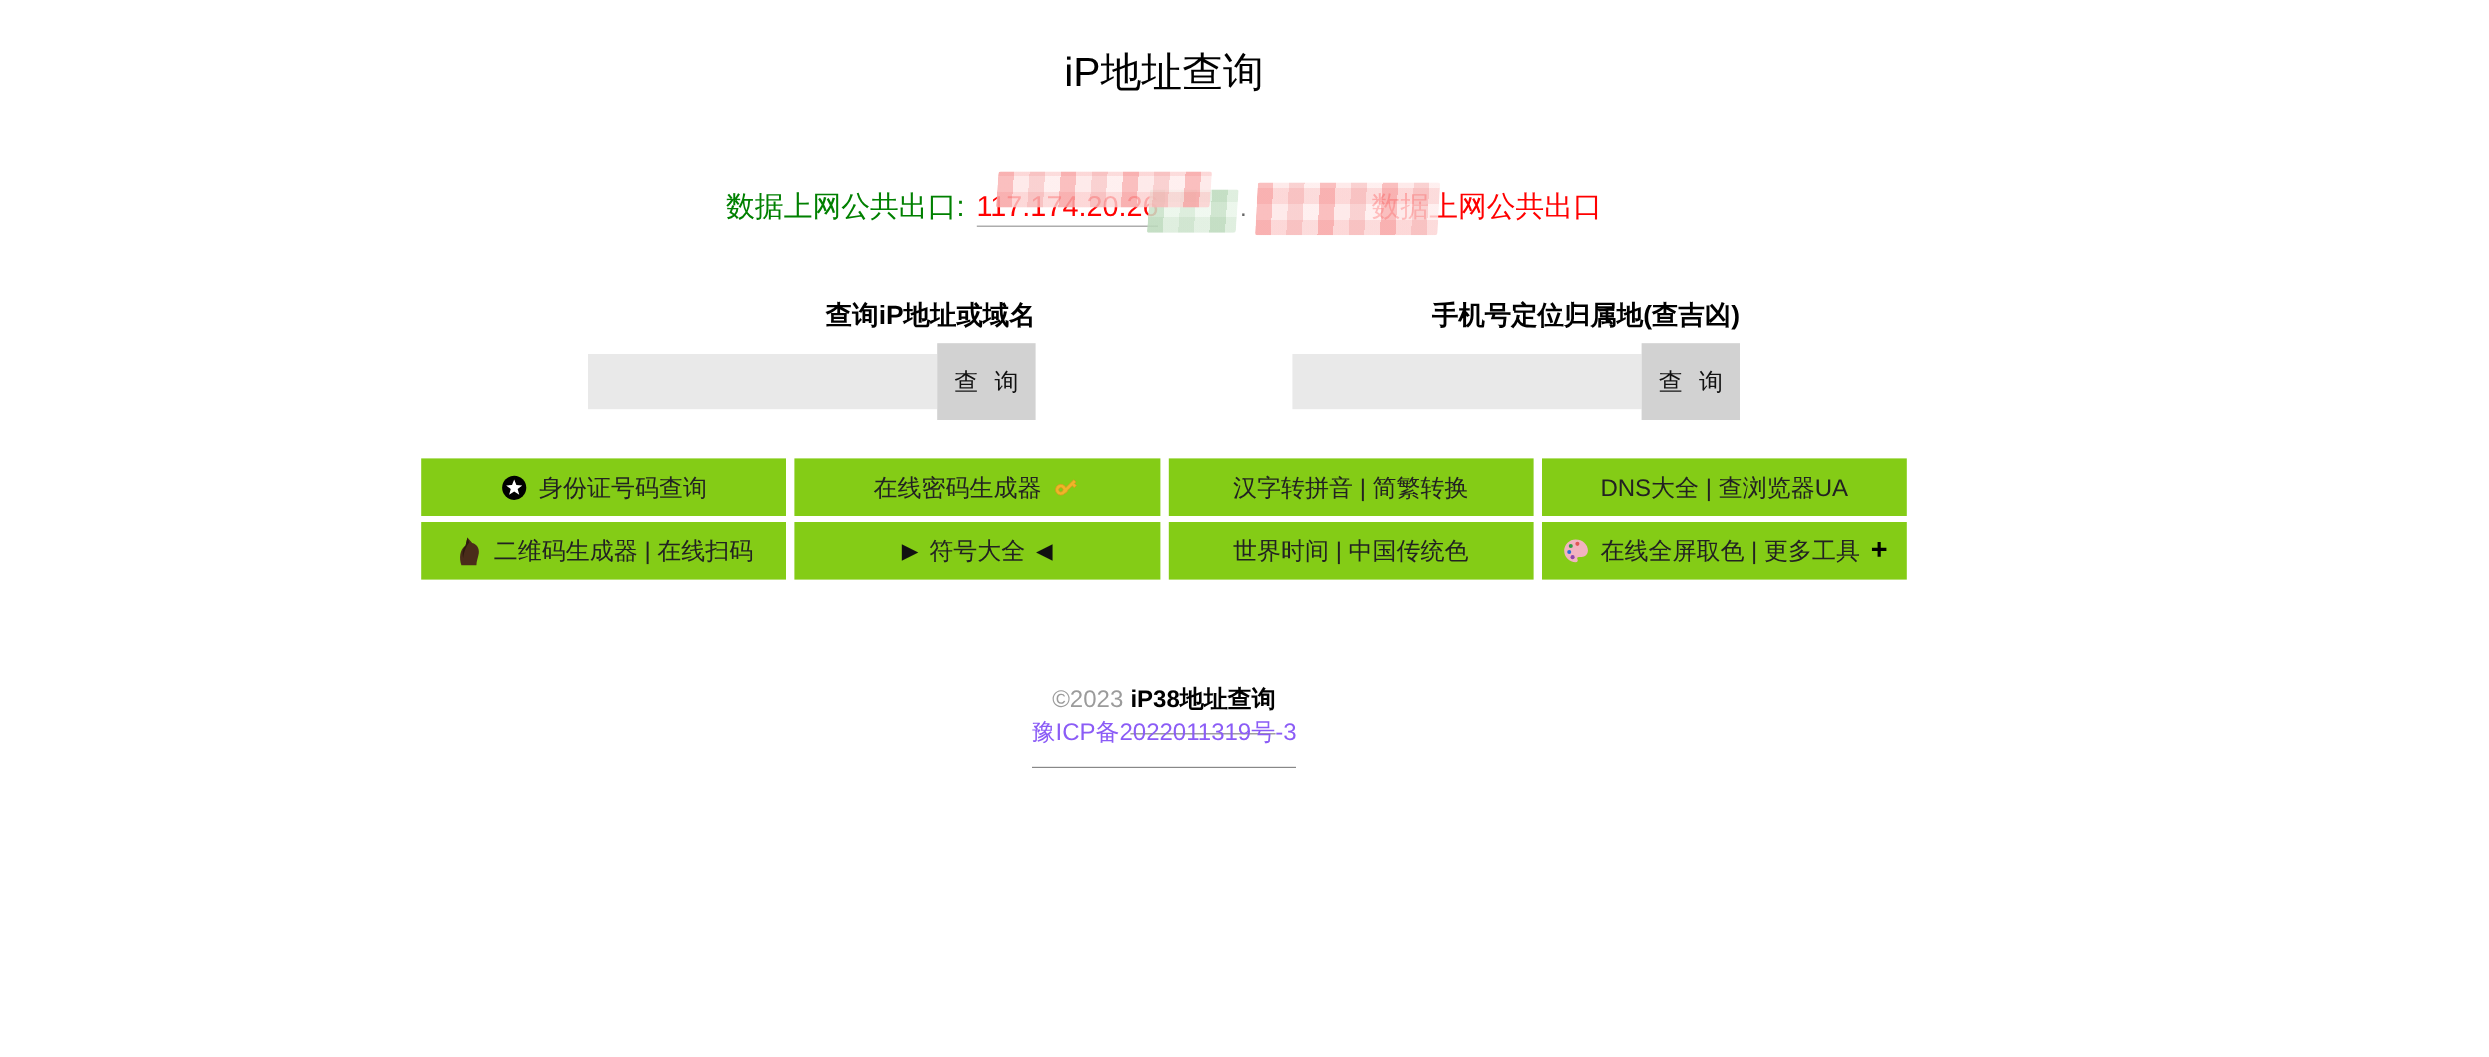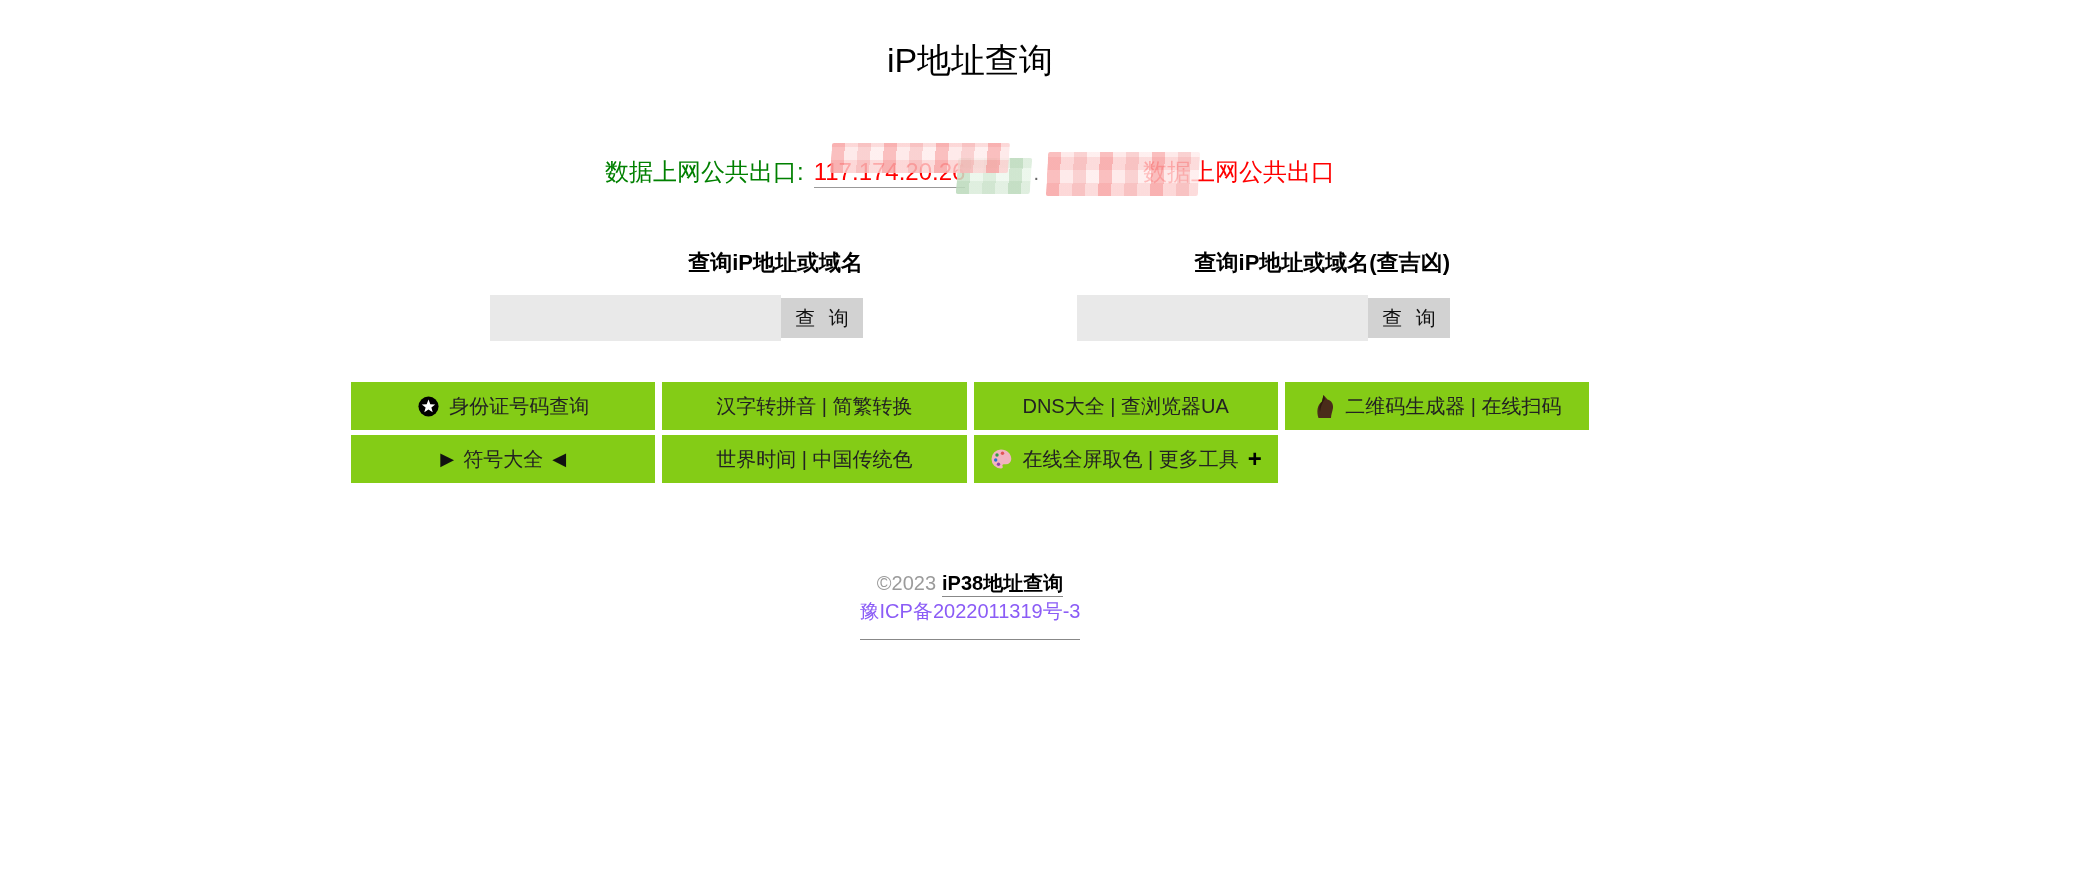--- a/index.html
+++ b/index.html
@@ -35,39 +35,39 @@
   .mz-inline-pink  { width:152px; height:44px; margin-left:6px; margin-right:-56px; position:relative; z-index:3; transform:skewX(-3deg); }
   .mz-overlay-ip   { position:absolute; left:226px; top:-9px; width:178px; height:30px; z-index:3; transform:skewX(-4deg); pointer-events:none; }
 
   
   .lookup { margin-top:52px; display:flex; justify-content:center; gap:214px; }
   .lookup-col { width:373px; }
   .lookup-heading { text-align:right; font-size:22px; font-weight:bold; color:#000; }
   .input-row { margin-top:14px; display:flex; align-items:center; height:52px; }
   .lookup-input { width:291px; height:46px; background:#e9e9e9; border:none; outline:none;
                   font-size:20px; padding:0 10px; color:#222; }
-  .lookup-button { width:82px; height:40px; background:#d2d2d2; border:none; cursor:pointer;
+  .lookup-button { width:82px; height:64px; background:#d2d2d2; border:none; cursor:pointer;
                    font-size:20px; color:#111; word-spacing:8px;
                    font-family:"Liberation Sans","DejaVu Sans",sans-serif; }
 
   
   .grid { margin:38px auto 0; width:1238px; display:grid; grid-template-columns:repeat(4,1fr);
           column-gap:7px; row-gap:5px; }
   .cell { height:48px; background:#84cc16; display:flex; align-items:center; justify-content:center;
           text-decoration:none; color:#222; font-size:20px; white-space:nowrap; }
   .cicon { display:inline-flex; align-items:center; margin-right:9px; }
   .cicon-after { display:inline-flex; align-items:center; margin-left:9px; }
   .tri { font-size:18px; color:#111; }
   .tri-left { margin-right:9px; } .tri-right { margin-left:9px; }
   .plus-glyph { font-weight:900; font-size:24px; margin-left:9px; color:#000; }
 
   
   .footer { margin-top:86px; text-align:center; font-size:20px; line-height:28px; }
   .copyright { color:#9b9b9b; }
-  .site-link { color:#000; font-weight:bold; text-decoration:none; border-bottom:1px solid #888; padding-bottom:2px; margin-left:6px;text-align:right; }
+  .site-link { color:#000; font-weight:bold; text-decoration:none; border-bottom:1px solid #888; padding-bottom:17px; margin-left:6px;text-align:right; }
   .icp-link { color:#8b5cf6; text-decoration:none; border-bottom:1px solid #888; padding-bottom:17px; }
 </style>
 </head>
 <body>
 
 <div class="page">
 
   <h1 class="title">iP地址查询</h1>
 
   <div class="ip-banner">
@@ -79,40 +79,50 @@
 
   <div class="lookup">
     <div class="lookup-col">
       <div class="lookup-heading">查询iP地址或域名</div>
       <div class="input-row">
         <input class="lookup-input" type="text" value="" style="">
         <button class="lookup-button">查 询</button>
       </div>
     </div>
     <div class="lookup-col">
-      <div class="lookup-heading">查询iP地址或域名(查吉凶)</div>
+      <div class="lookup-heading">手机号定位归属地(查吉凶)</div>
       <div class="input-row">
         <input class="lookup-input" type="text" value="" style="">
         <button class="lookup-button">查 询</button>
       </div>
     </div>
   </div>
 
   <div class="grid">
 
     <a class="cell" href="#">
       <span class="cicon">
         <svg width="23" height="23" viewBox="0 0 24 24">
             <circle cx="12" cy="12" r="10.5" fill="#000"></circle>
             <path fill="#fff" d="M12 4.8 L13.9 9.6 L19 9.9 L15 13.1 L16.4 18 L12 15.2 L7.6 18 L9 13.1 L5 9.9 L10.1 9.6 Z"></path>
           </svg>
       </span>
       <span>身份证号码查询</span>
     </a>
 
+    <a class="cell" href="#">
+      <span>在线密码生成器</span>
+      <span class="cicon-after">
+        <svg width="24" height="24" viewBox="0 0 24 24">
+            <g transform="rotate(-45 12 12)">
+              <path fill="#f0b429" stroke="#d99a1f" stroke-width="0.6" d="M7 14.5a4.5 4.5 0 1 1 4.2-2.8H20.5v2.6h-1.8v2.4h-2.6v-2.4h-4.9A4.5 4.5 0 0 1 7 14.5zm0-2.7a1.8 1.8 0 1 0 0-3.6 1.8 1.8 0 0 0 0 3.6z"></path>
+            </g>
+          </svg>
+      </span>
+    </a>
 
     <a class="cell" href="#">
       <span>汉字转拼音 | 简繁转换</span>
     </a>
 
     <a class="cell" href="#">
       <span>DNS大全 | 查浏览器UA</span>
     </a>
 
     <a class="cell" href="#">

